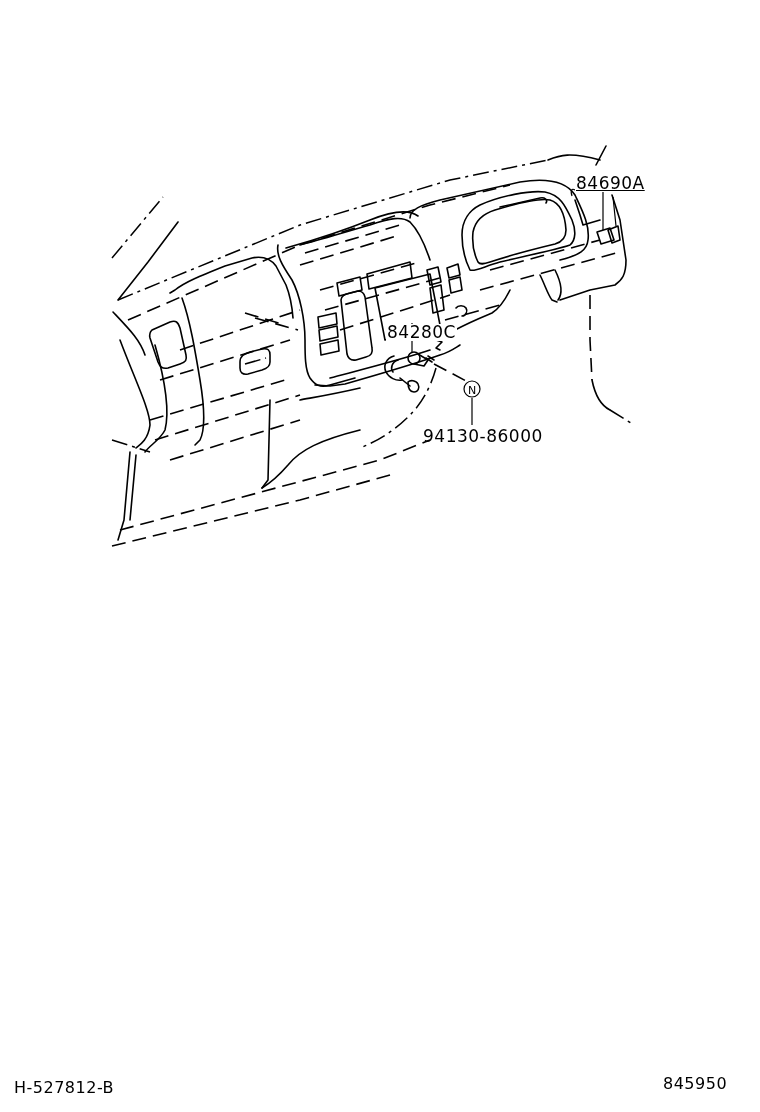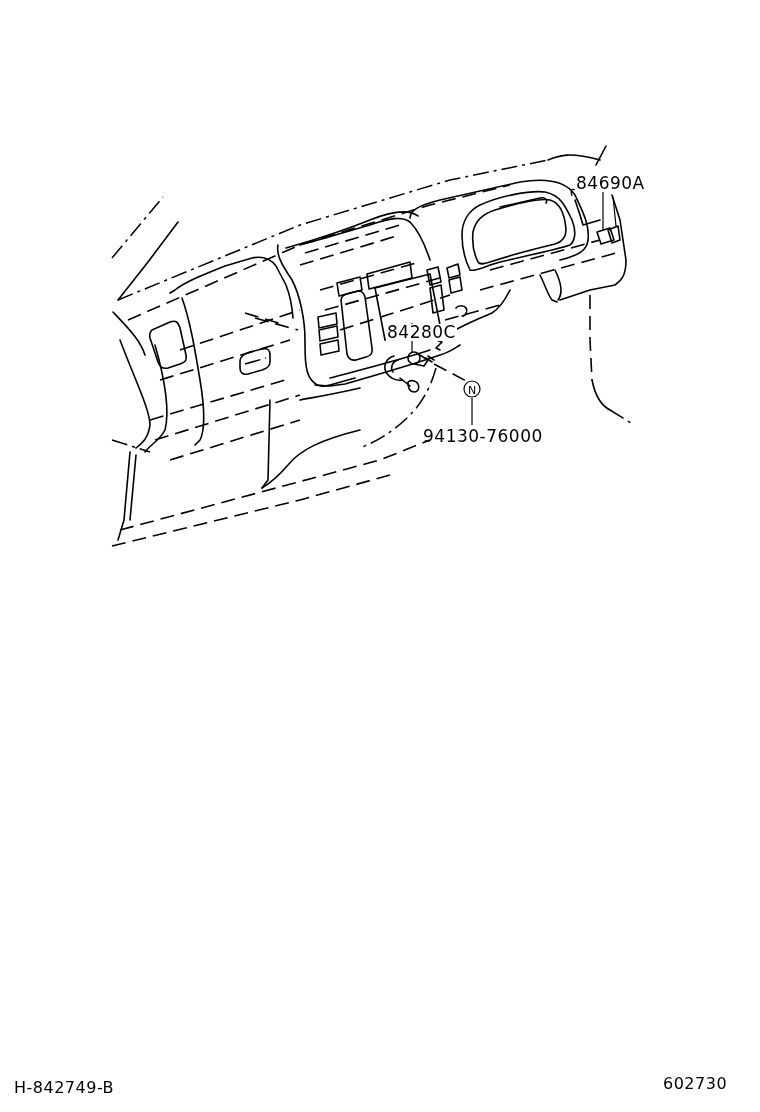--- a/index.html
+++ b/index.html
@@ -151,18 +151,18 @@
   <path class="dash" d="M434 364 L 468 382"></path>
   <path class="leader" d="M472 398 L 472 425"></path>
   <path class="leader" d="M603 190 L 603 230"></path>
   <path class="leader" d="M575 190 C 572 188, 570 190, 572 196"></path>
   <path class="leader" d="M613 197 L 616 226"></path>
 
   <circle class="thin" cx="472" cy="389" r="8"></circle>
   <text x="472" y="393.5" text-anchor="middle" font-family="DejaVu Sans, sans-serif" font-size="11" fill="#000">N</text>
 </svg>
 
-<div class="label part" style="left:575px; top:175px;">84690A</div>
+<div class="label part" style="left:575px; top:175px;text-decoration:underline;">84690A</div>
 <div class="label part" style="left:386px; top:305px;margin-top:19px;">84280C</div>
-<div class="label" style="left:423px; top:428px;">94130-76000</div>
+<div class="label" style="left:423px; top:428px;">94130-86000</div>
 
-<div class="footer" style="left:14px; top:1080px;">H-842749-B</div>
-<div class="footer" style="left:663px; top:1076px;">602730</div>
+<div class="footer" style="left:14px; top:1080px;">H-527812-B</div>
+<div class="footer" style="left:663px; top:1076px;">845950</div>
 
 </body></html>

